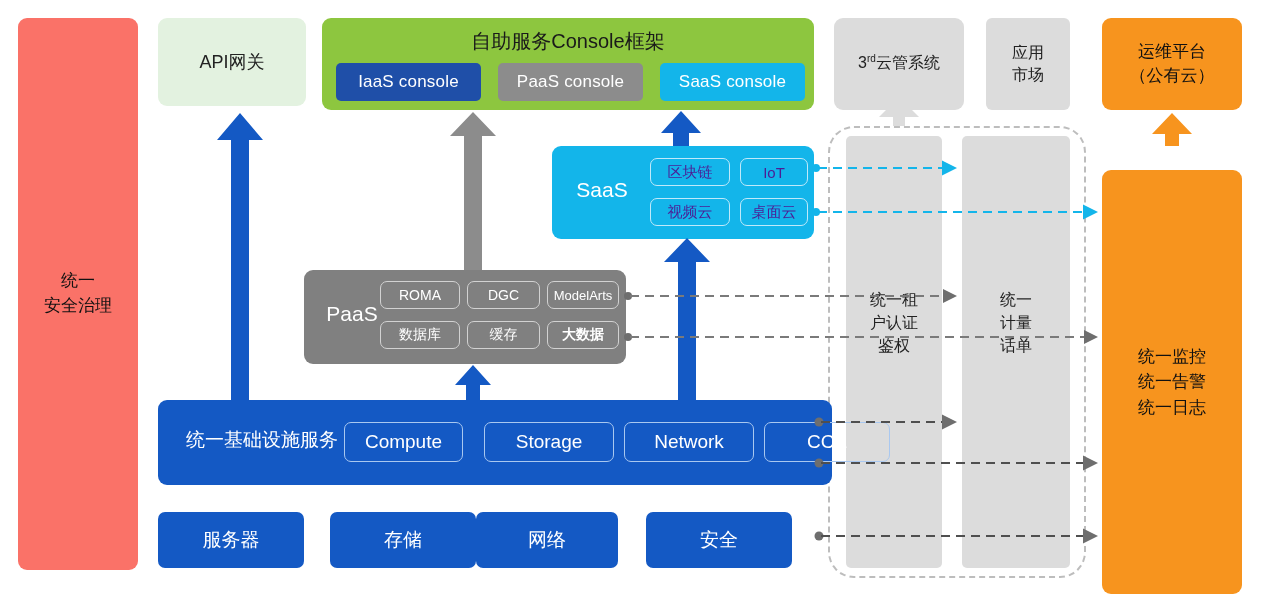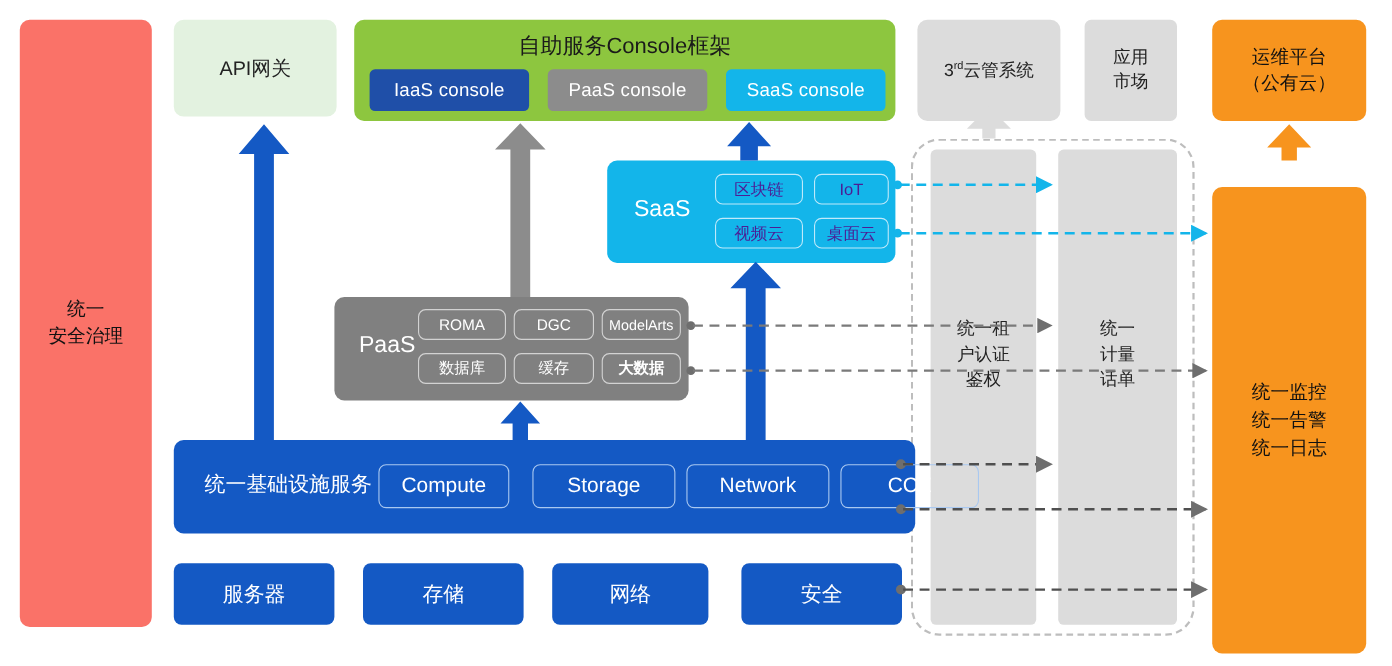--- a/index.html
+++ b/index.html
@@ -119,22 +119,22 @@
   .ic3{left:466px;width:130px;}
   .ic4{left:606px;width:126px;}
 
   
   .bot-box{
     top:512px;height:56px;background:#1459C4;border-radius:7px;
     color:#fff;font-size:19px;
   }
   .bb1{left:158px;width:146px;}
   .bb2{left:330px;width:146px;}
-  .bb3{left:502px;width:142px;}
-  .bb4{left:674px;width:146px;}
+  .bb3{left:476px;width:142px;}
+  .bb4{left:646px;width:146px;}
 
   svg.overlay{position:absolute;left:0;top:0;width:1265px;height:605px;pointer-events:none;}
 </style>
 </head>
 <body>
 
 <div id="stage">
 
   <div class="abs ctr sec-governance">
     <div>

